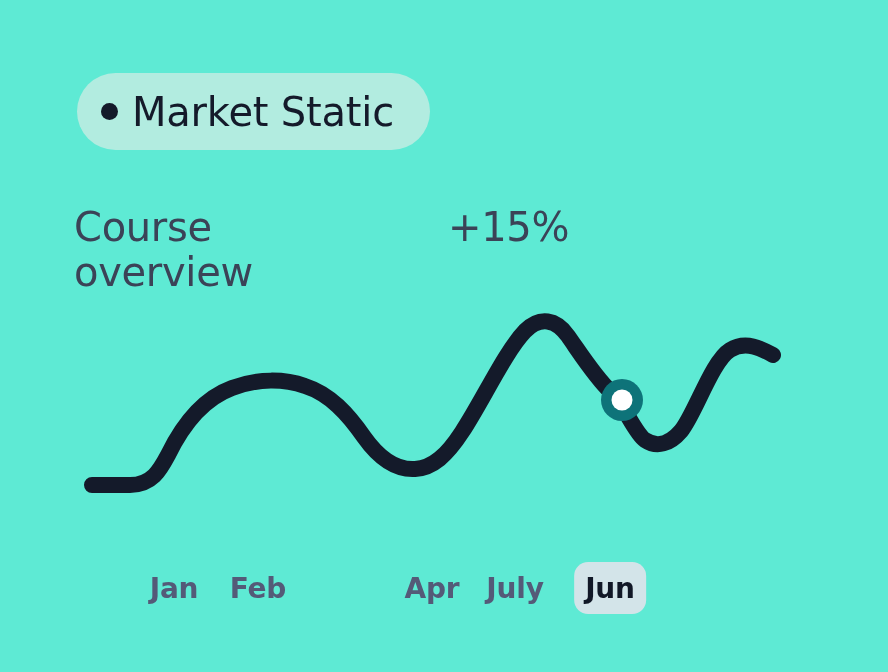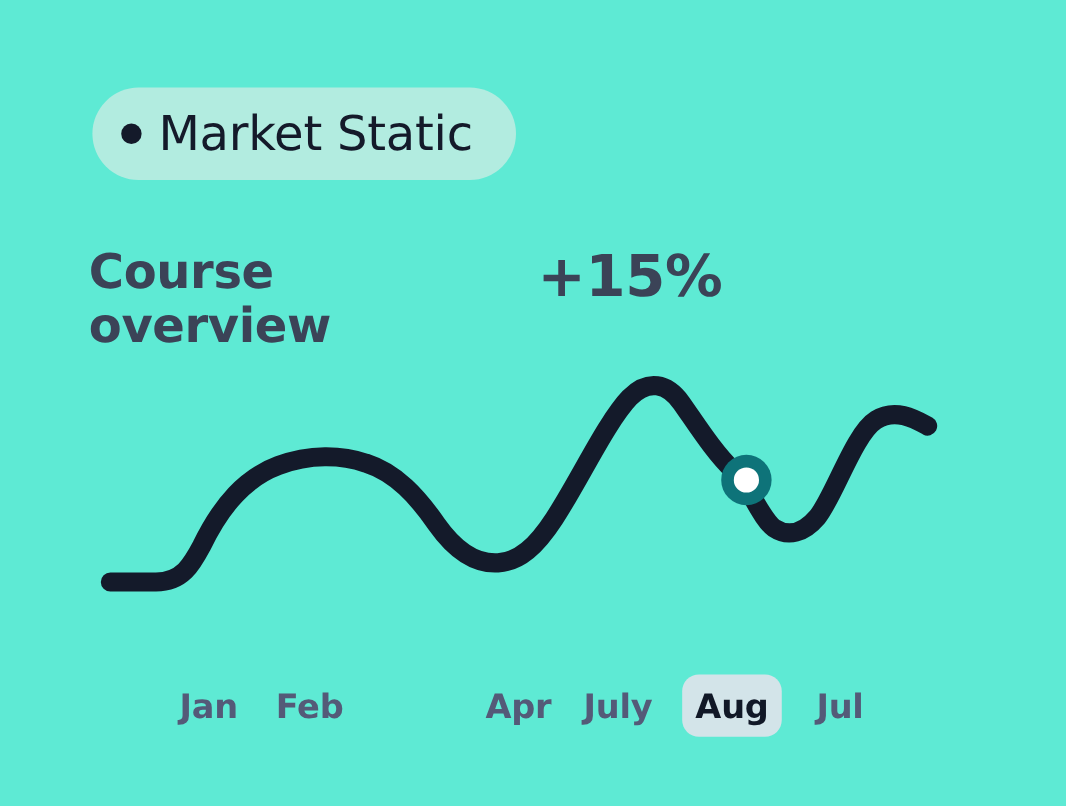--- a/index.html
+++ b/index.html
@@ -57,30 +57,30 @@
     left: 74px;
     top: 205px;
     width: 740px;
   }
   .headline-row {
     display: flex;
     align-items: flex-start;
   }
   .headline-title {
     font-size: 40px;
-    font-weight: 700;
+    font-weight: 400;
     color: #3b4357;
     line-height: 1.12;
     letter-spacing: -0.3px;
     width: 360px;
     white-space: pre-line;
   }
   .headline-delta {
-    font-size: 48px;
-    font-weight: 700;
+    font-size: 40px;
+    font-weight: 400;
     color: #3b4357;
     line-height: 1.12;
     letter-spacing: -0.3px;
     margin-left: 14px;
   }
 
   
   .chart-area {
     position: absolute;
     left: 0;
@@ -148,17 +148,16 @@
       <circle cx="622" cy="400" r="21" fill="#0e7379"></circle>
       <circle cx="622" cy="400" r="10.5" fill="#ffffff"></circle>
     </svg>
   </div>
 
   <div class="months">
     <div class="month" style="left:42px">Jan</div>
     <div class="month" style="left:126px">Feb</div>
     <div class="month" style="left:300px">Apr</div>
     <div class="month" style="left:383px">July</div>
-    <div class="month active" style="left:478px">Aug</div>
-    <div class="month" style="left:568px">Jul</div>
+    <div class="month active" style="left:478px">Jun</div>
   </div>
 
 </div>
 
 </body></html>

